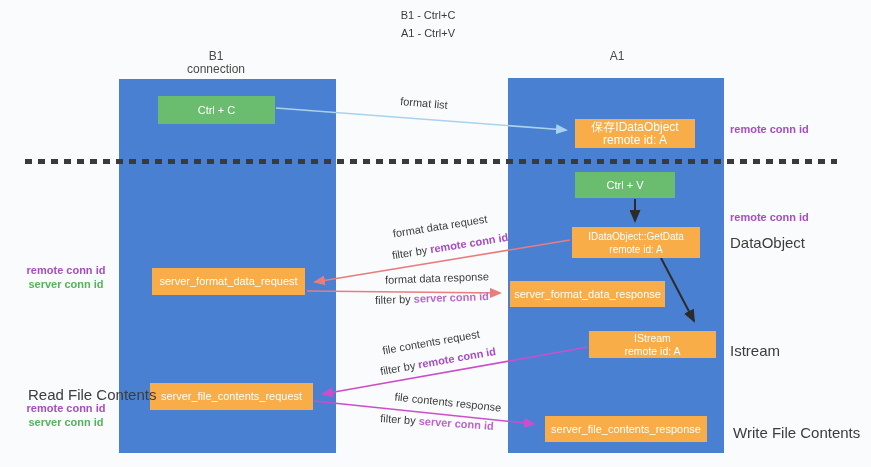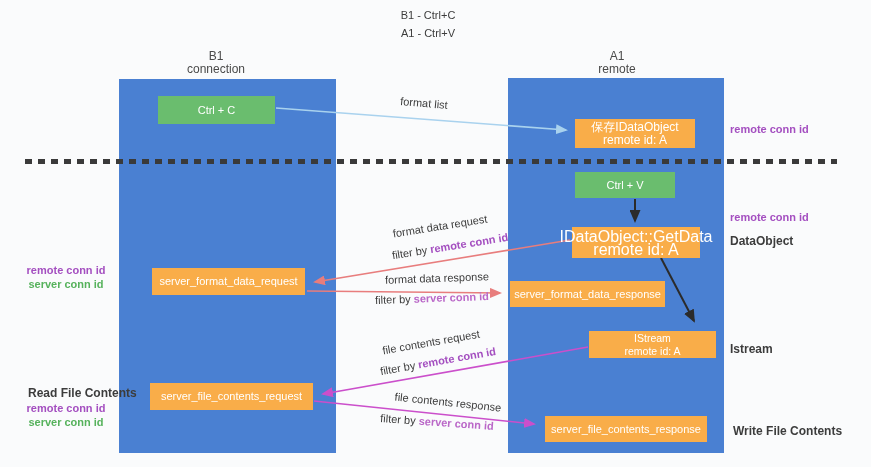--- a/index.html
+++ b/index.html
@@ -23,21 +23,21 @@
   .box{position:absolute;display:flex;flex-direction:column;justify-content:center;
        align-items:center;color:#fff;font-size:11px;line-height:13px;text-align:center;}
   .green{background:var(--box-green);}
   .orange{background:var(--box-orange);}
 
   .alabel{position:absolute;text-align:center;font-size:11px;color:var(--text-dark);white-space:nowrap;}
   .purple{color:var(--label-purple);font-weight:bold;}
   .orchid{color:var(--label-orchid);font-weight:bold;}
   .greenlbl{color:var(--label-green);font-weight:bold;}
   .side{position:absolute;font-size:11px;white-space:nowrap;}
-  .side.dark{color:var(--text-dark);font-size:12px;font-weight:bold;}
+  .side.dark{color:var(--text-dark);font-size:15px;}
   .pair{position:absolute;width:96px;text-align:center;font-size:11px;line-height:14px;font-weight:bold;}
 
   svg.arrows{position:absolute;left:0;top:0;pointer-events:none;}
   .st-blue{stroke:var(--arrow-blue);stroke-width:1.6;fill:none;}
   .st-black{stroke:var(--arrow-black);stroke-width:2;fill:none;}
   .st-salmon{stroke:var(--arrow-salmon);stroke-width:1.6;fill:none;}
   .st-magenta{stroke:var(--arrow-magenta);stroke-width:1.6;fill:none;}
   .mk-blue{fill:var(--arrow-blue);} .mk-black{fill:var(--arrow-black);}
   .mk-salmon{fill:var(--arrow-salmon);} .mk-magenta{fill:var(--arrow-magenta);}
 </style>
@@ -50,21 +50,20 @@
     <div>B1 - Ctrl+C</div>
     <div>A1 - Ctrl+V</div>
   </div>
 
   <div class="col-header" style="left:146px;top:50px;width:140px">
     <div>B1</div>
     <div>connection</div>
   </div>
   <div class="col-header" style="left:547px;top:50px;width:140px">
     <div>A1</div>
-    <div>remote</div>
   </div>
 
   <div class="col" style="left:119px;top:79px;width:217px;height:374px"></div>
   <div class="col" style="left:508px;top:78px;width:216px;height:375px"></div>
 
   <div class="dashed"></div>
 
   <svg class="arrows" width="871" height="467" viewBox="0 0 871 467">
     <defs>
       <marker id="mBlue" markerUnits="userSpaceOnUse" markerWidth="12" markerHeight="10" refX="10" refY="5" orient="auto">
@@ -95,21 +94,21 @@
 
   <div class="box orange" style="left:575px;top:119px;width:120px;height:29px;font-size:12px">
     <div>保存IDataObject</div>
     <div>remote id: A</div>
   </div>
 
   <div class="box green" style="left:575px;top:172px;width:100px;height:26px">
     <div>Ctrl + V</div>
   </div>
 
-  <div class="box orange" style="left:572px;top:227px;width:128px;height:31px;font-size:16px">
+  <div class="box orange" style="left:572px;top:227px;width:128px;height:31px;font-size:10px">
     <div>IDataObject::GetData</div>
     <div>remote id: A</div>
   </div>
 
   <div class="box orange" style="left:152px;top:268px;width:153px;height:27px">
     <div>server_format_data_request</div>
   </div>
 
   <div class="box orange" style="left:510px;top:281px;width:155px;height:26px">
     <div>server_format_data_response</div>

